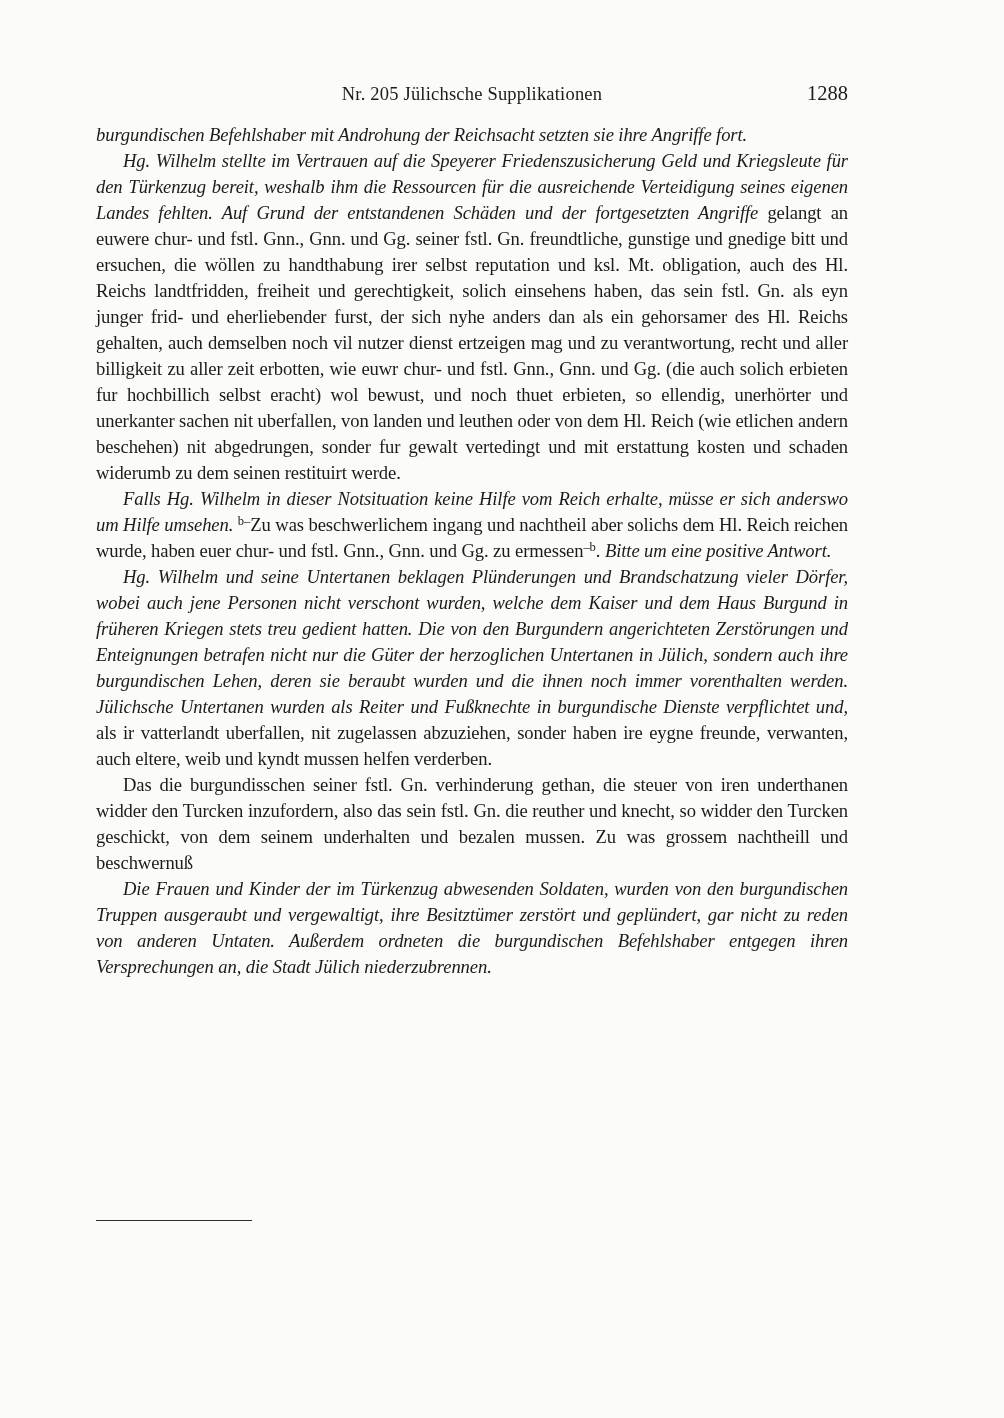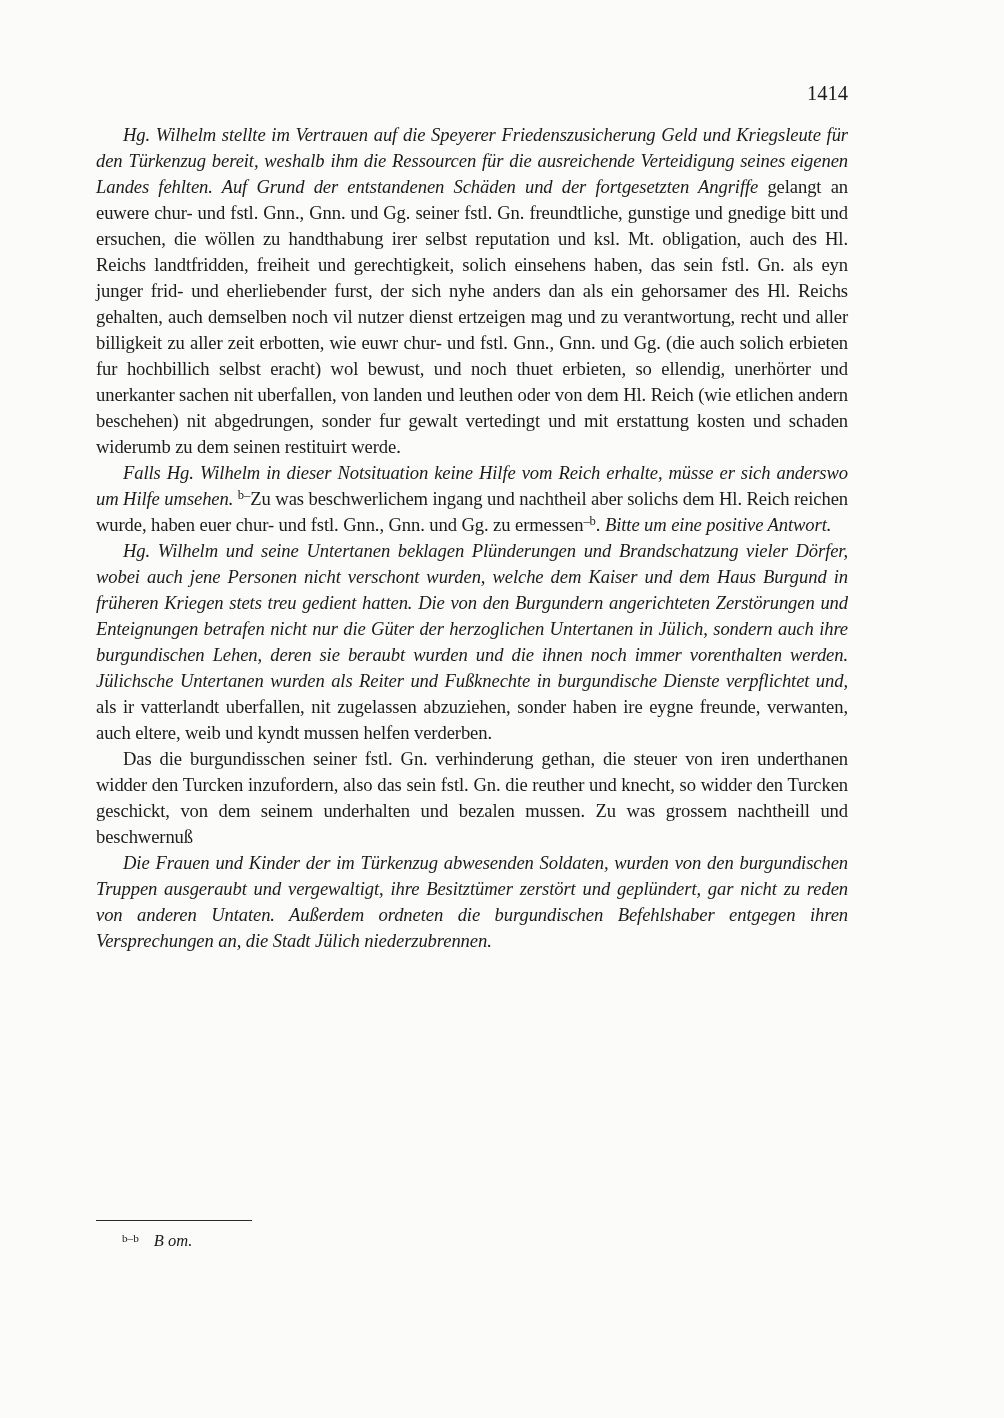--- a/index.html
+++ b/index.html
@@ -80,30 +80,31 @@
     margin-left: 15px;
   }
 </style>
 </head>
 <body>
 
 <div class="page">
   <div class="content">
 
     <div class="running-header">
-      <span class="page-number">1414</span>
+      <span class="header-title">Nr. 205 Jülichsche Supplikationen</span>
+      <span class="page-number">1288</span>
     </div>
 
     <div class="body-text">
+      <p class="para no-indent"><span class="it">burgundischen Befehlshaber mit Androhung der Reichsacht setzten sie ihre Angriffe fort.</span></p>
       <p class="para"><span class="it">Hg. Wilhelm stellte im Vertrauen auf die Speyerer Friedenszusicherung Geld und Kriegsleute für den Türkenzug bereit, weshalb ihm die Ressourcen für die ausreichende Verteidigung seines eigenen Landes fehlten. Auf Grund der entstandenen Schäden und der fortgesetzten Angriffe </span><span class="rm">gelangt an euwere chur- und fstl. Gnn., Gnn. und Gg. seiner fstl. Gn. freundtliche, gunstige und gnedige bitt und ersuchen, die wöllen zu handthabung irer selbst reputation und ksl. Mt. obligation, auch des Hl. Reichs landtfridden, freiheit und gerechtigkeit, solich einsehens haben, das sein fstl. Gn. als eyn junger frid- und eherliebender furst, der sich nyhe anders dan als ein gehorsamer des Hl. Reichs gehalten, auch demselben noch vil nutzer dienst ertzeigen mag und zu verantwortung, recht und aller billigkeit zu aller zeit erbotten, wie euwr chur- und fstl. Gnn., Gnn. und Gg. (die auch solich erbieten fur hochbillich selbst eracht) wol bewust, und noch thuet erbieten, so ellendig, unerhörter und unerkanter sachen nit uberfallen, von landen und leuthen oder von dem Hl. Reich (wie etlichen andern beschehen) nit abgedrungen, sonder fur gewalt vertedingt und mit erstattung kosten und schaden widerumb zu dem seinen restituirt werde.</span></p>
       <p class="para"><span class="it">Falls Hg. Wilhelm in dieser Notsituation keine Hilfe vom Reich erhalte, müsse er sich anderswo um Hilfe umsehen. </span><sup class="sup">b–</sup><span class="rm">Zu was beschwerlichem ingang und nachtheil aber solichs dem Hl. Reich reichen wurde, haben euer chur- und fstl. Gnn., Gnn. und Gg. zu ermessen</span><sup class="sup">–b</sup><span class="rm">. </span><span class="it">Bitte um eine positive Antwort.</span></p>
       <p class="para"><span class="it">Hg. Wilhelm und seine Untertanen beklagen Plünderungen und Brandschatzung vieler Dörfer, wobei auch jene Personen nicht verschont wurden, welche dem Kaiser und dem Haus Burgund in früheren Kriegen stets treu gedient hatten. Die von den Burgundern angerichteten Zerstörungen und Enteignungen betrafen nicht nur die Güter der herzoglichen Untertanen in Jülich, sondern auch ihre burgundischen Lehen, deren sie beraubt wurden und die ihnen noch immer vorenthalten werden. Jülichsche Untertanen wurden als Reiter und Fußknechte in burgundische Dienste verpflichtet und, </span><span class="rm">als ir vatterlandt uberfallen, nit zugelassen abzuziehen, sonder haben ire eygne freunde, verwanten, auch eltere, weib und kyndt mussen helfen verderben.</span></p>
       <p class="para"><span class="rm">Das die burgundisschen seiner fstl. Gn. verhinderung gethan, die steuer von iren underthanen widder den Turcken inzufordern, also das sein fstl. Gn. die reuther und knecht, so widder den Turcken geschickt, von dem seinem underhalten und bezalen mussen. Zu was grossem nachtheill und beschwernuß</span></p>
       <p class="para"><span class="it">Die Frauen und Kinder der im Türkenzug abwesenden Soldaten, wurden von den burgundischen Truppen ausgeraubt und vergewaltigt, ihre Besitztümer zerstört und geplündert, gar nicht zu reden von anderen Untaten. Außerdem ordneten die burgundischen Befehlshaber entgegen ihren Versprechungen an, die Stadt Jülich niederzubrennen.</span></p>
     </div>
 
   </div>
 
   <div class="footnote-area">
     <div class="footnote-rule"></div>
-    <p class="footnote"><sup class="sup">b–b</sup><span class="fn-text">B om.</span></p>
   </div>
 </div>
 
 </body></html>

